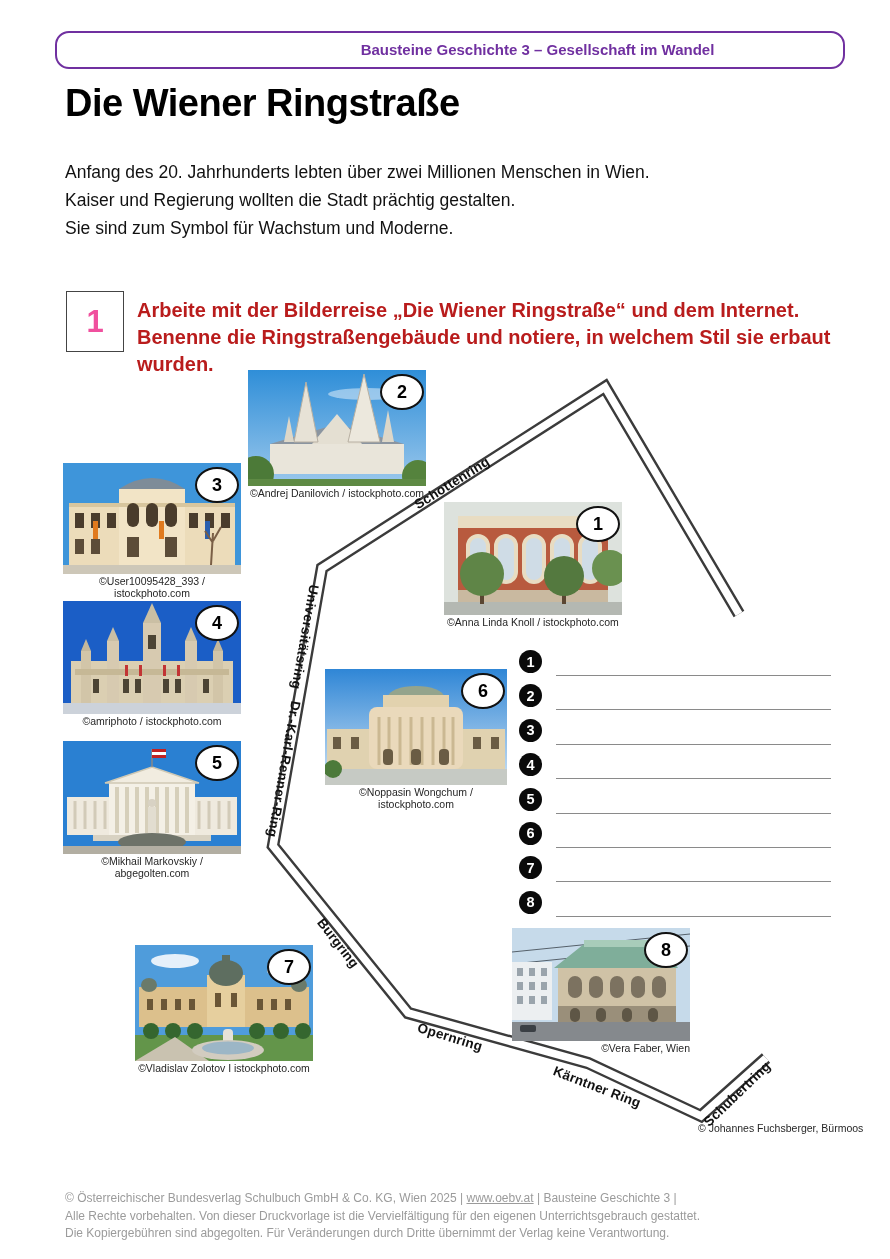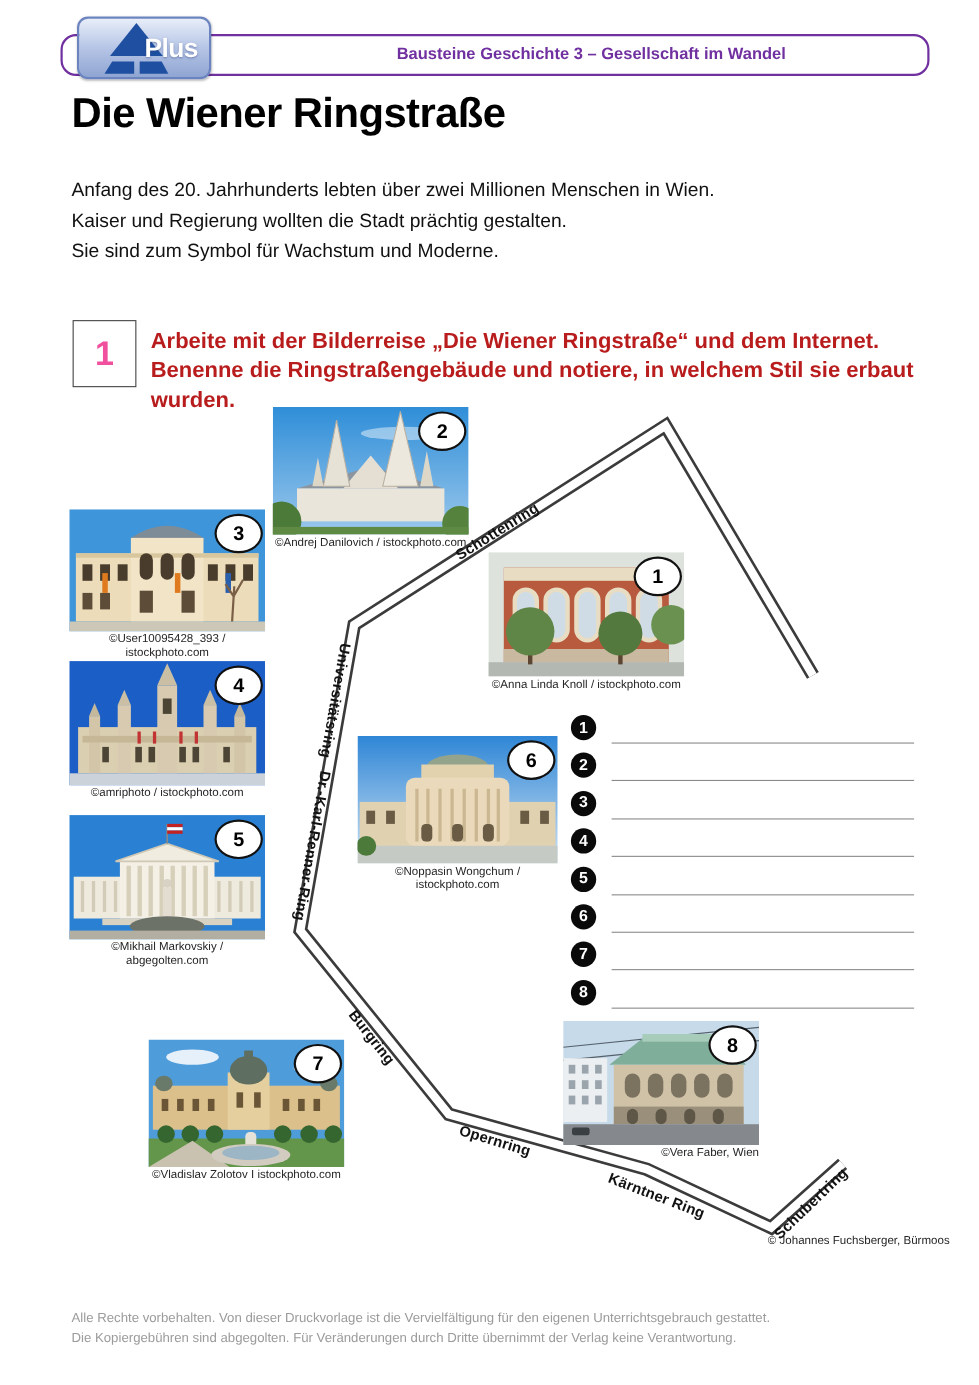--- a/index.html
+++ b/index.html
@@ -82,28 +82,20 @@
 
 <div class="page">
 
   <svg class="ring-road" width="890" height="1259" viewBox="0 0 890 1259">
     <path d="M 739 614 L 605 387 L 322 568 L 273 846 L 408 1013 L 588 1063 L 701 1116 L 766 1058" fill="none" stroke="#3b3b3b" stroke-width="12.4" stroke-linejoin="miter" stroke-linecap="butt"></path>
     <path d="M 739 614 L 605 387 L 322 568 L 273 846 L 408 1013 L 588 1063 L 701 1116 L 766 1058" fill="none" stroke="#ffffff" stroke-width="7.6" stroke-linejoin="miter" stroke-linecap="butt"></path>
   </svg>
 
   <div class="banner"></div>
   <div class="banner-title">Bausteine Geschichte 3 – Gesellschaft im Wandel</div>
-  <div class="logo">
-    <svg width="122" height="53" viewBox="0 0 122 53">
-      <polygon points="52,4 76,34 28,34" fill="#1e4fa0"></polygon>
-      <polygon points="30,39 50,39 50,50 23,50" fill="#1e4fa0"></polygon>
-      <polygon points="55,39 75,39 81,50 55,50" fill="#1e4fa0"></polygon>
-    </svg>
-    <span class="logo-text">Plus</span>
-  </div>
 
   <h1 class="page-title">Die Wiener Ringstraße</h1>
   <div class="intro">
     <div>Anfang des 20. Jahrhunderts lebten über zwei Millionen Menschen in Wien.</div>
     <div>Kaiser und Regierung wollten die Stadt prächtig gestalten.</div>
     <div>Sie sind zum Symbol für Wachstum und Moderne.</div>
   </div>
 
   <div class="task-box">
     <span class="task-num">1</span>
@@ -420,17 +412,18 @@
       <span class="num-badge">7</span>
       <span class="answer-line"></span>
     </div>
     <div class="answer-row">
       <span class="num-badge">8</span>
       <span class="answer-line"></span>
     </div>
   </div>
 
   <div class="footer">
+    <div><span>© Österreichischer Bundesverlag Schulbuch GmbH &amp; Co. KG, Wien 2025 | </span><span class="link">www.oebv.at</span><span> | Bausteine Geschichte 3 |</span></div>
     <div>Alle Rechte vorbehalten. Von dieser Druckvorlage ist die Vervielfältigung für den eigenen Unterrichtsgebrauch gestattet.</div>
     <div>Die Kopiergebühren sind abgegolten. Für Veränderungen durch Dritte übernimmt der Verlag keine Verantwortung.</div>
   </div>
 
 </div>
 
 </body></html>

